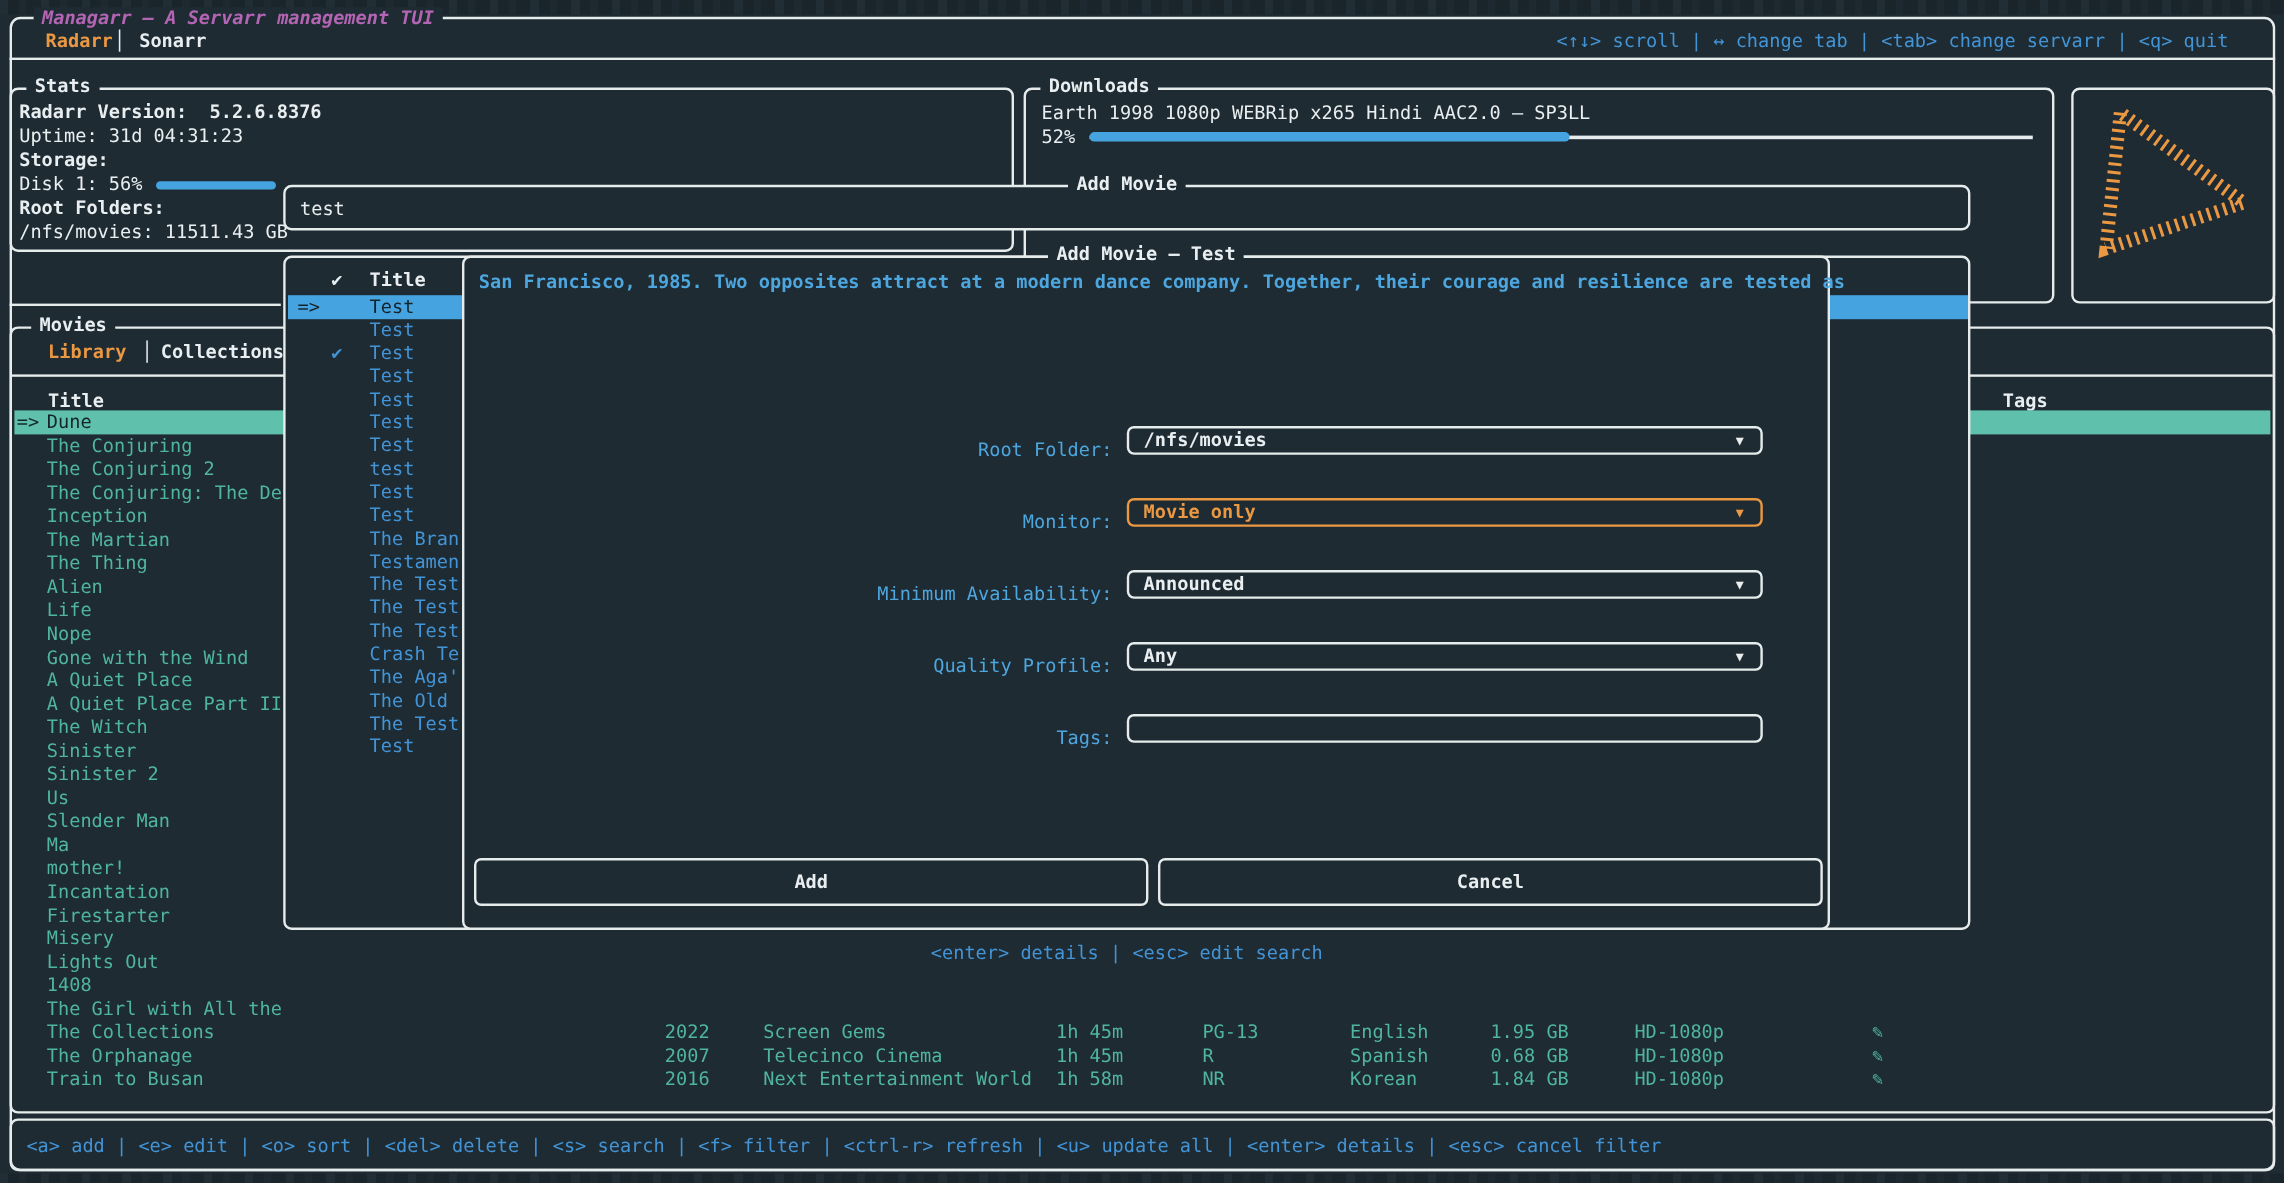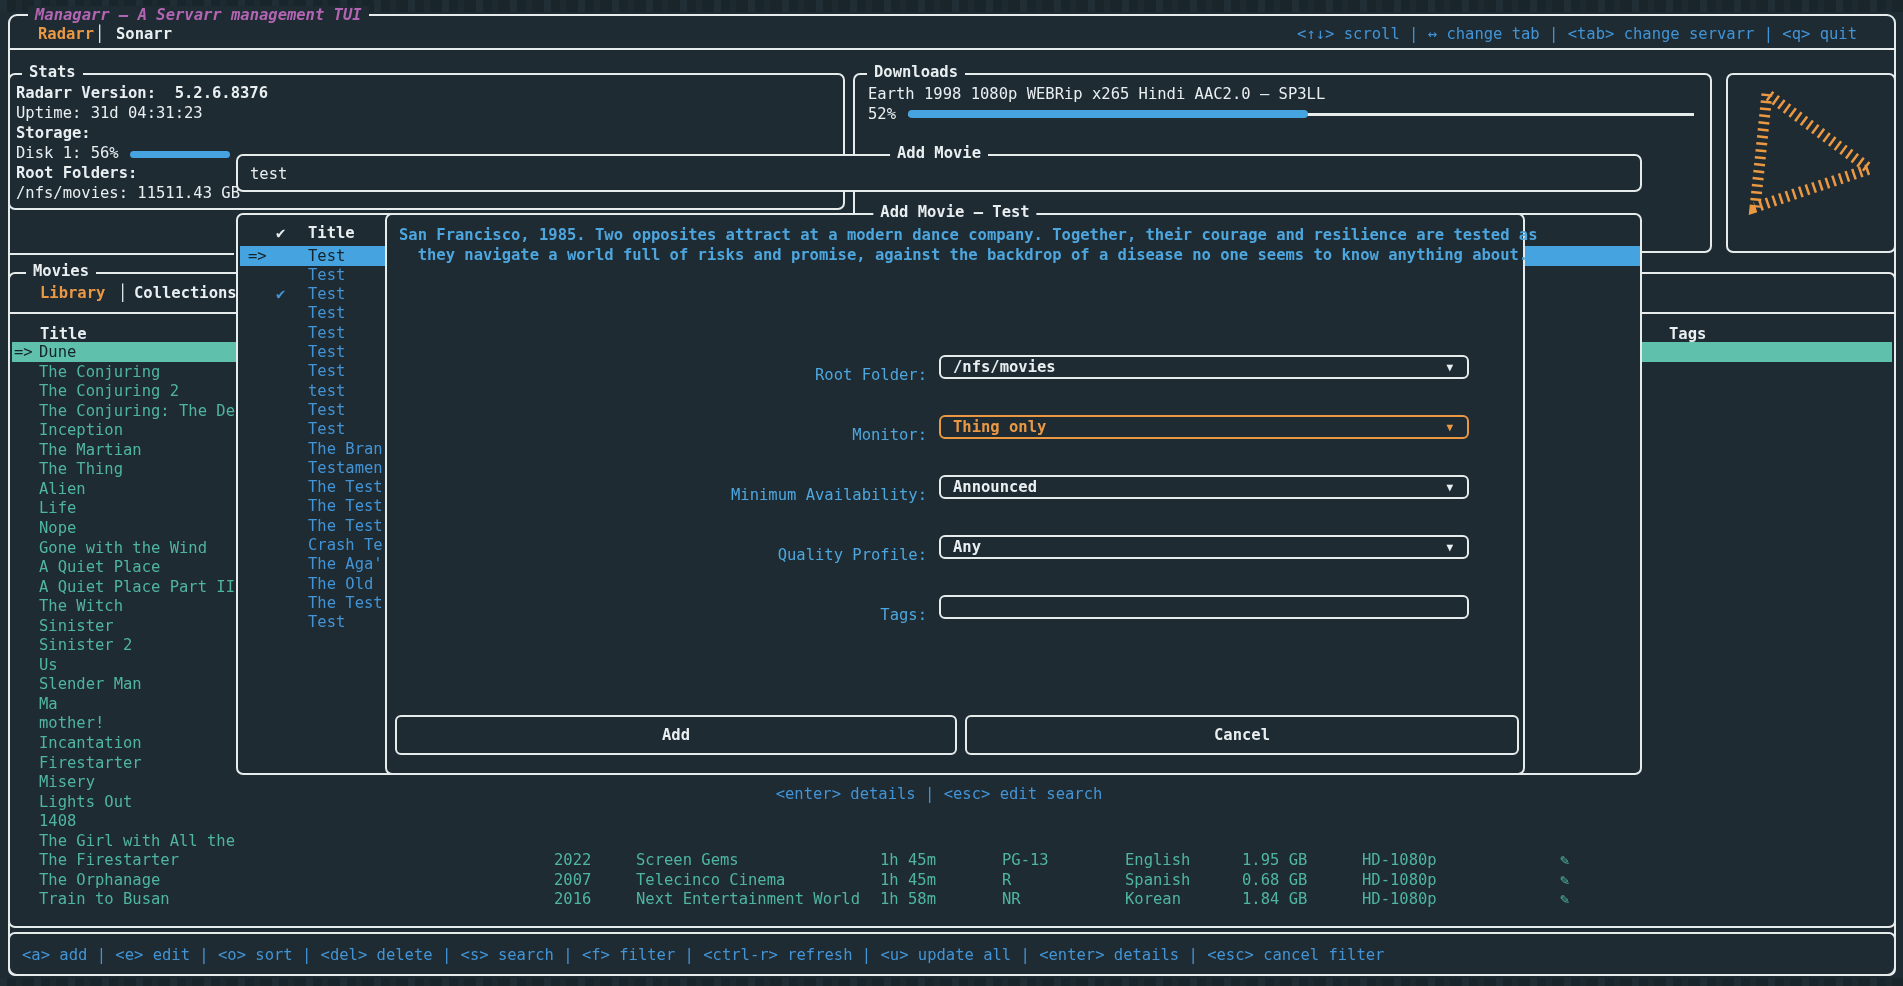--- a/index.html
+++ b/index.html
@@ -108,21 +108,21 @@
       <span class="row-text" style="left: 29px; top: 390.8px; color: var(--teal);">Us</span>
       <span class="row-text" style="left: 29px; top: 410.35px; color: var(--teal); text-align: center;">Slender Man</span>
       <span class="row-text" style="left: 29px; top: 429.9px; color: var(--teal);">Ma</span>
       <span class="row-text" style="left: 29px; top: 449.45px; color: var(--teal);">mother!</span>
       <span class="row-text" style="left: 29px; top: 469px; color: var(--teal);">Incantation</span>
       <span class="row-text" style="left: 29px; top: 488.55px; color: var(--teal);">Firestarter</span>
       <span class="row-text" style="left: 29px; top: 508.1px; color: var(--teal);">Misery</span>
       <span class="row-text" style="left: 29px; top: 527.65px; color: var(--teal);">Lights Out</span>
       <span class="row-text" style="left: 29px; top: 547.2px; color: var(--teal);">1408</span>
       <span class="row-text" style="left: 29px; top: 566.75px; color: var(--teal);">The Girl with All the</span>
-      <span class="row-text" style="left: 29px; top: 586.3px; color: var(--teal);">The Firestarter</span>
+      <span class="row-text" style="left: 29px; top: 586.3px; color: var(--teal);">The Collections</span>
       <span class="row-text" style="left: 544px; top: 586.3px; color: var(--teal);">2022</span>
       <span class="row-text" style="left: 626px; top: 586.3px; color: var(--teal);">Screen Gems</span>
       <span class="row-text" style="left: 870px; top: 586.3px; color: var(--teal);">1h 45m</span>
       <span class="row-text" style="left: 992px; top: 586.3px; color: var(--teal);">PG-13</span>
       <span class="row-text" style="left: 1115px; top: 586.3px; color: var(--teal);">English</span>
       <span class="row-text" style="left: 1232px; top: 586.3px; color: var(--teal);">1.95 GB</span>
       <span class="row-text" style="left: 1352px; top: 586.3px; color: var(--teal);">HD-1080p</span>
       <span class="row-text" style="left: 1550px; top: 586.3px; color: var(--teal);">✎</span>
       <span class="row-text" style="left: 29px; top: 605.85px; color: var(--teal);">The Orphanage</span>
       <span class="row-text" style="left: 544px; top: 605.85px; color: var(--teal);">2007</span>
@@ -182,30 +182,29 @@
       <span class="row-text" style="left: 70px; top: 387.9px; color: var(--blue);">The Test</span>
       <span class="row-text" style="left: 70px; top: 407.2px; color: var(--blue);">Test</span>
     </div>
 </div>
 
 <span class="row-text blue" style="left:939px;top:794px;transform:translate(-50%,-50%);">&lt;enter&gt; details | &lt;esc&gt; edit search</span>
 
 <div class="box opaque" style="left:385px;top:213px;width:1140px;height:562px;">
   <span class="btitle" style="left:50%;transform:translateX(-50%);">Add Movie – Test</span>
   <span class="row-text bold" style="left:12px;top:20px;color:var(--blue-br);">San Francisco, 1985. Two opposites attract at a modern dance company. Together, their courage and resilience are tested as</span>
-  <span class="row-text bold" style="left:12px;top:40px;color:var(--blue-br);">  they navigate a world full of risks and promise, against the backdrop of a disease no one seems to know anything about.</span>
   <div id="modal-fields">
       <span class="row-text" style="left: 240px; top: 160px; width: 300px; text-align: right; display: inline-block; color: var(--blue-br);">Root Folder:</span>
       <div class="ddbox" style="top: 140px;">
         <span class="ddval">/nfs/movies</span>
         <span class="caret">▼</span>
       </div>
       <span class="row-text" style="left: 240px; top: 220px; width: 300px; text-align: right; display: inline-block; color: var(--blue-br);">Monitor:</span>
       <div class="ddbox" style="top: 200px; border-color: var(--orange);">
-        <span class="ddval" style="color: var(--orange);">Thing only</span>
+        <span class="ddval" style="color: var(--orange);">Movie only</span>
         <span class="caret" style="color: var(--orange);">▼</span>
       </div>
       <span class="row-text" style="left: 240px; top: 280px; width: 300px; text-align: right; display: inline-block; color: var(--blue-br);">Minimum Availability:</span>
       <div class="ddbox" style="top: 260px;">
         <span class="ddval">Announced</span>
         <span class="caret">▼</span>
       </div>
       <span class="row-text" style="left: 240px; top: 340px; width: 300px; text-align: right; display: inline-block; color: var(--blue-br);">Quality Profile:</span>
       <div class="ddbox" style="top: 320px;">
         <span class="ddval">Any</span>

